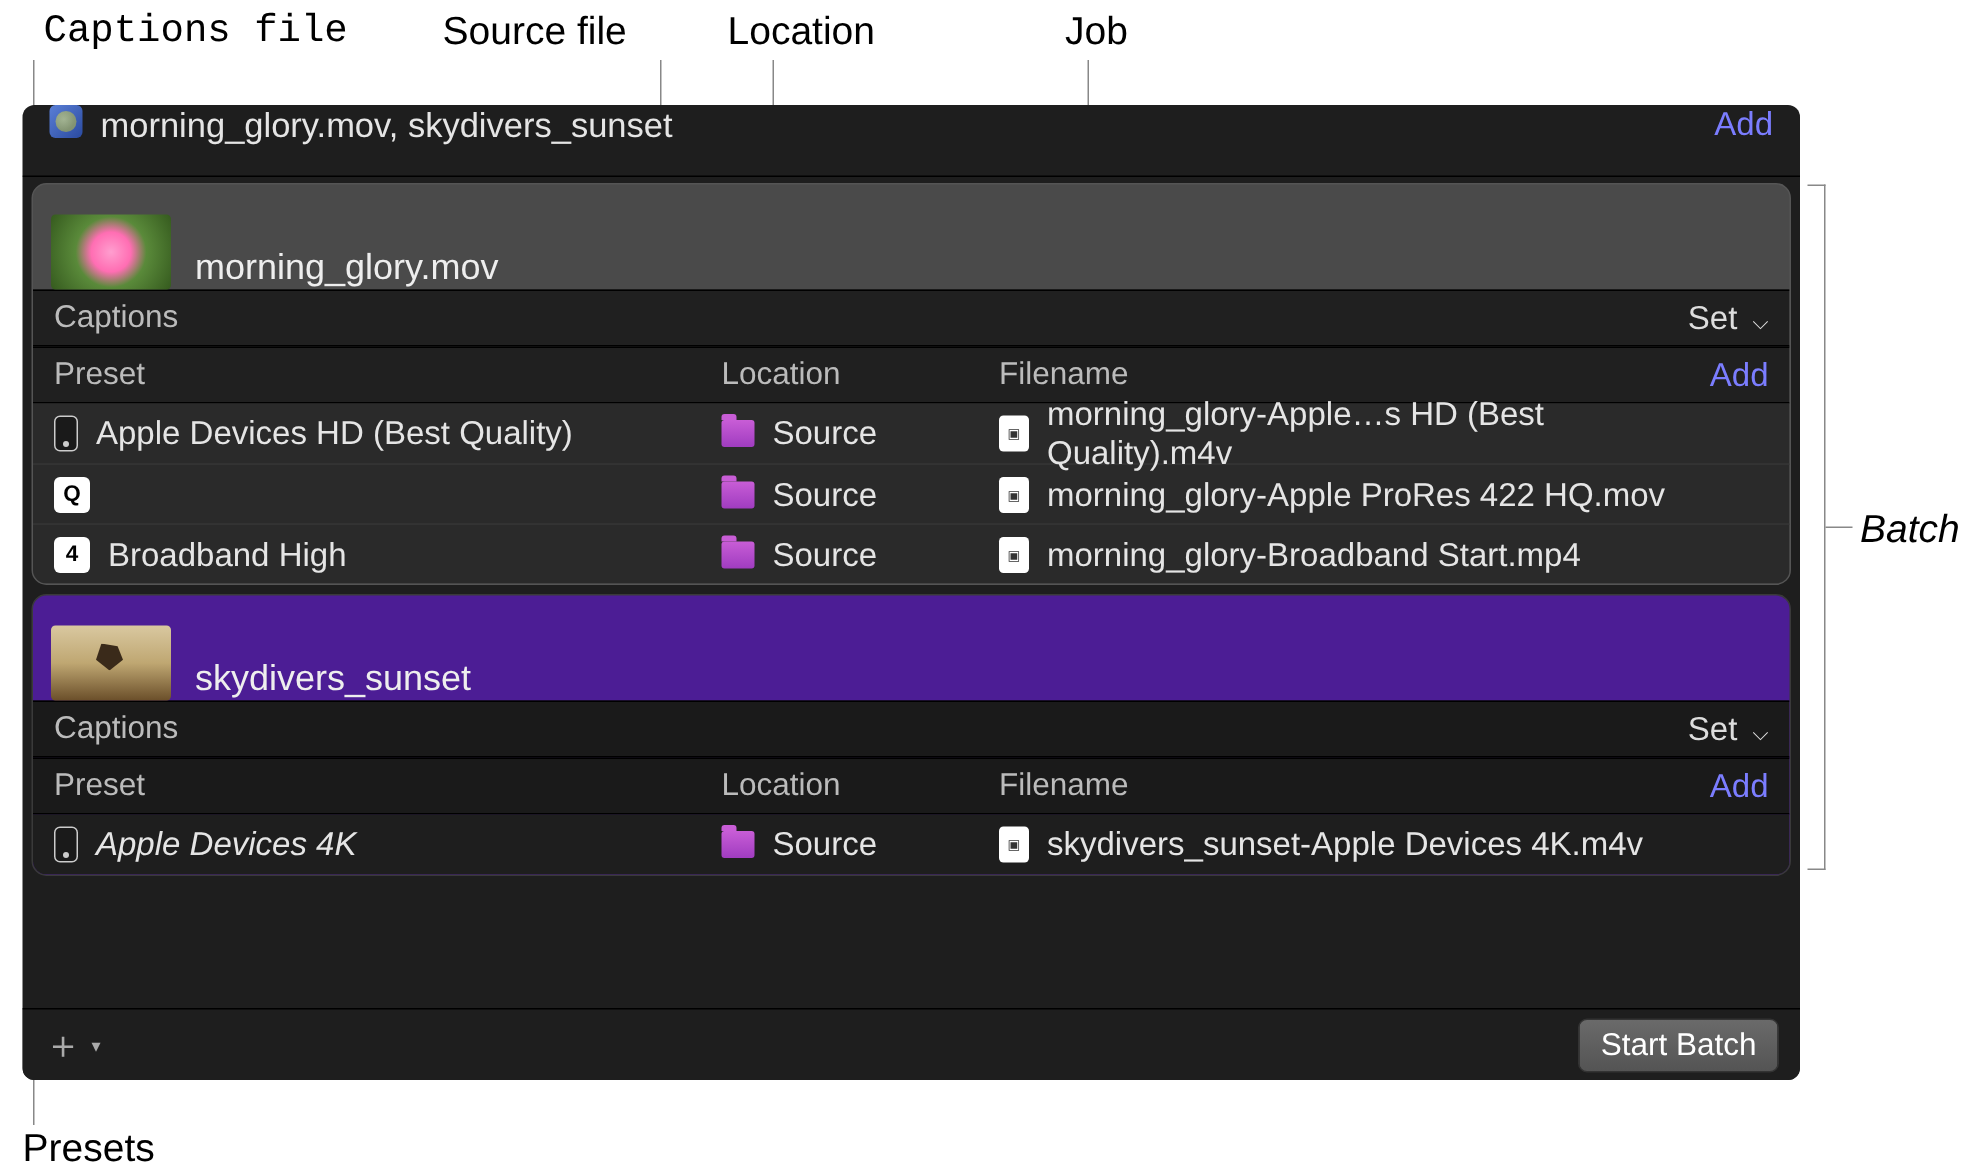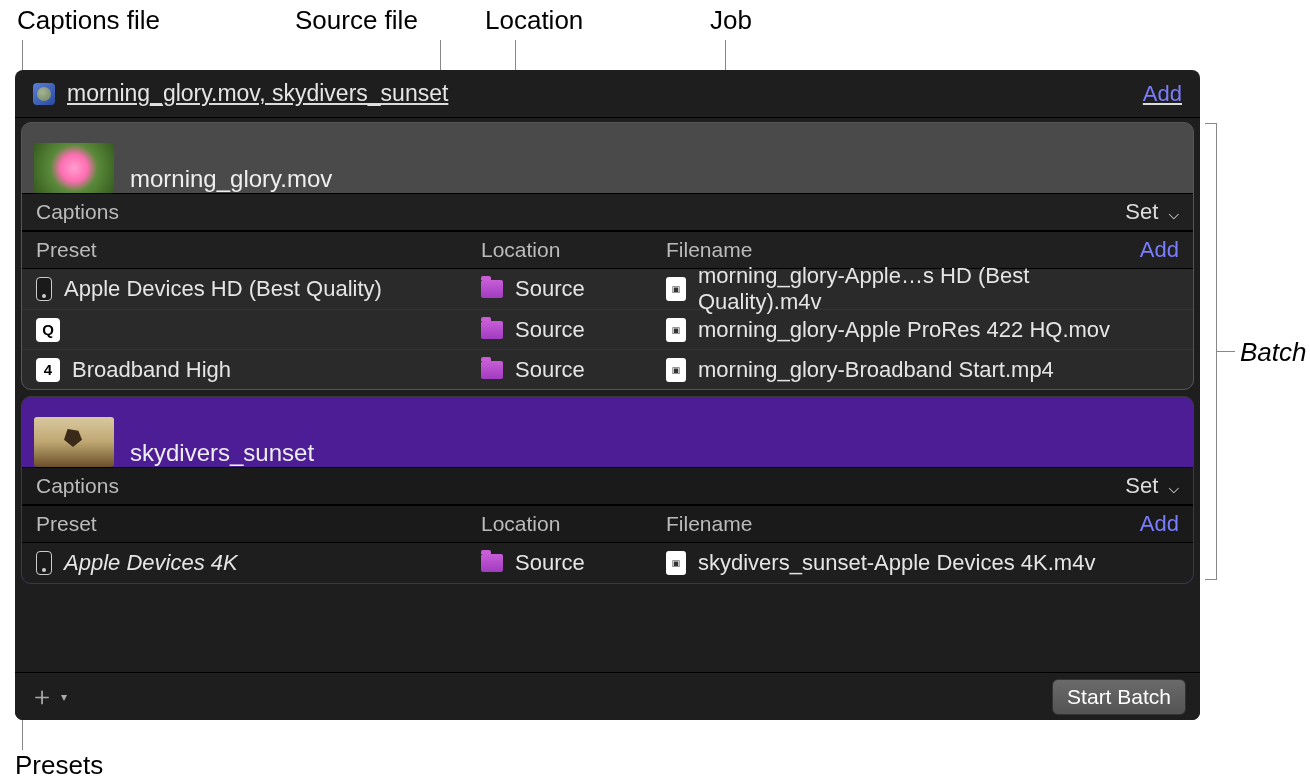--- a/index.html
+++ b/index.html
@@ -37,25 +37,24 @@
   border-radius: 8px;
   overflow: hidden;
   color: #dcdcdc;
   display: flex;
   flex-direction: column;
 }
 
 
 .batch-header {
   display: flex;
-  align-items: center;
+  align-items: flex-start;
   height: 48px;
   padding: 0 18px;
   border-bottom: 1px solid #000;
-  text-decoration: underline;
 }
 .compressor-icon {
   width: 22px; height: 22px;
   background: linear-gradient(135deg,#5a7fd6,#2a4aa0);
   border-radius: 4px;
   margin-right: 12px;
   display:inline-block;
   position:relative;
 }
 .compressor-icon:after{
@@ -178,21 +177,21 @@
   position:absolute;
   border-right: 1.5px solid #888;
   border-top: 1.5px solid #888;
   border-bottom: 1.5px solid #888;
   width: 12px;
 }
 </style>
 </head>
 <body>
 
-<div class="callout" style="left:17px; top:5px;">Captions file</div>
+<div class="callout" style="left:29px; top:5px;font-family:Liberation Mono, monospace;">Captions file</div>
 <div class="callout-line callout-line-v" style="left:22px; top:40px; height:170px;"></div>
 
 <div class="callout" style="left:295px; top:5px;">Source file</div>
 <div class="callout-line callout-line-v" style="left:440px; top:40px; height:120px;"></div>
 <div class="callout-line callout-line-h" style="left:320px; top:160px; width:120px;"></div>
 
 <div class="callout" style="left:485px; top:5px;">Location</div>
 <div class="callout-line callout-line-v" style="left:515px; top:40px; height:215px;"></div>
 
 <div class="callout" style="left:710px; top:5px;">Job</div>

